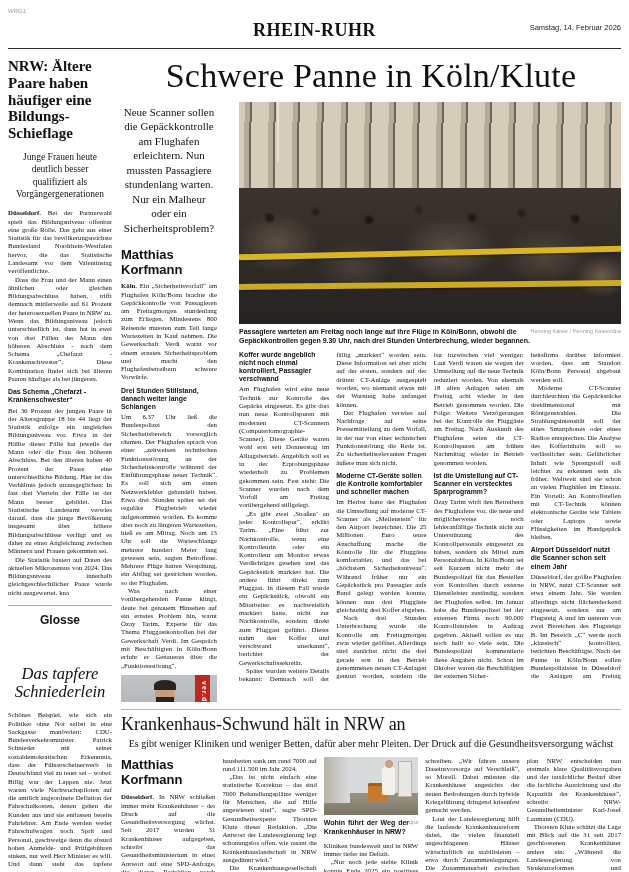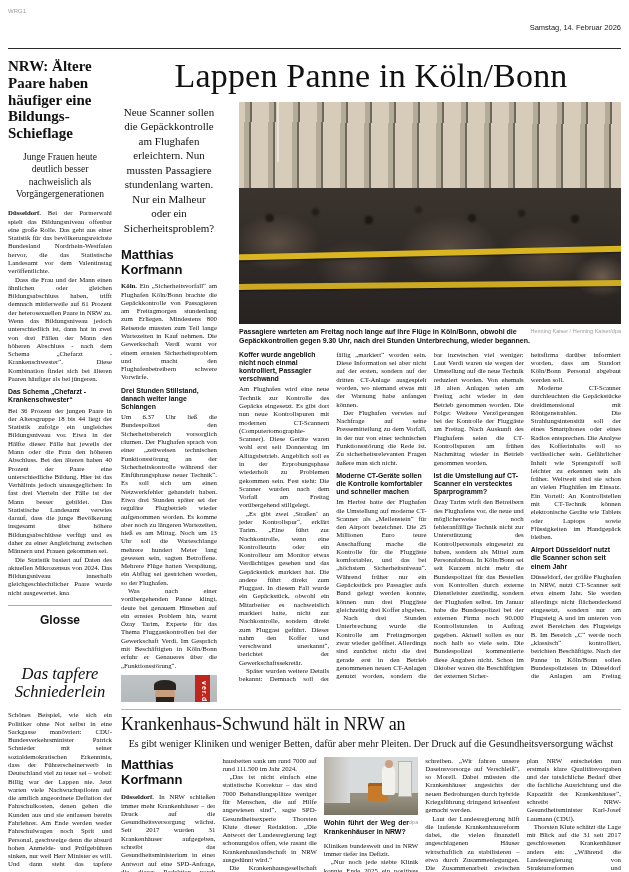--- a/index.html
+++ b/index.html
@@ -124,48 +124,49 @@
 
   .clearfix::after { content:""; display:block; clear:both; }
 </style>
 </head>
 <body>
 
 <div class="page">
 
   <div class="masthead">
     <span class="edition-code">WRG1</span>
+    <div class="section-title">RHEIN-RUHR</div>
     <span class="masthead-date">Samstag, 14. Februar 2026</span>
   </div>
 
   <div class="content">
 
     <div class="rail">
       <div class="rail-title">NRW: Ältere Paare haben häufiger eine Bildungs-Schieflage</div>
-      <div class="rail-sub">Junge Frauen heute deutlich besser nachweislich als Vorgängergenerationen</div>
+      <div class="rail-sub">Junge Frauen heute deutlich besser qualifiziert als Vorgängergenerationen</div>
       <div class="body-text">
         <p><span class="lead-in">Düsseldorf.</span> <span>Bei der Partnerwahl spielt das Bildungsniveau offenbar eine große Rolle. Das geht aus einer Statistik für das bevölkerungsreichste Bundesland Nordrhein-Westfalen hervor, die das Statistische Landesamt vor dem Valentinstag veröffentlichte.</span></p>
         <p class="ind">Dass die Frau und der Mann einen ähnlichen oder gleichen Bildungsabschluss haben, trifft demnach mittlerweile auf 61 Prozent der heterosexuellen Paare in NRW zu. Wenn das Bildungsniveau jedoch unterschiedlich ist, dann hat in zwei von drei Fällen der Mann den höheren Abschluss - nach dem Schema „Chefarzt - Krankenschwester“. Diese Kombination findet sich bei älteren Paaren häufiger als bei jüngeren.</p>
         <div class="subhead">Das Schema „Chefarzt - Krankenschwester“</div>
         <p>Bei 36 Prozent der jungen Paare in der Altersgruppe 18 bis 44 liegt der Statistik zufolge ein ungleiches Bildungsniveau vor. Etwa in der Hälfte dieser Fälle hat jeweils der Mann oder die Frau den höheren Abschluss. Bei den älteren haben 40 Prozent der Paare eine unterschiedliche Bildung. Hier ist das Verhältnis jedoch unausgeglichen: In fast drei Vierteln der Fälle ist der Mann besser gebildet. Das Statistische Landesamt verwies darauf, dass die junge Bevölkerung insgesamt über höhere Bildungsabschlüsse verfügt und es daher zu einer Angleichung zwischen Männern und Frauen gekommen sei.</p>
         <p class="ind">Die Statistik basiert auf Daten des aktuellen Mikrozensus von 2024. Das Bildungsniveau innerhalb gleichgeschlechtlicher Paare wurde nicht ausgewertet. kna</p>
       </div>
 
       <div class="glosse">
         <div class="glosse-label">Glosse</div>
         <div class="glosse-title">Das tapfere Schniederlein</div>
         <div class="body-text">
           <p>Schönes Beispiel, wie sich ein Politiker ohne Not selbst in eine Sackgasse manövriert: CDU-Bundesverkehrsminister Patrick Schnieder mit seiner sozialdemokratischen Erkenntnis, dass der Führerscheinerwerb in Deutschland viel zu teuer sei – wobei: Billig war der Lappen nie. Jetzt warten viele Nachwuchspiloten auf die amtlich angeordnete Deflation der Fahrschulkosten, denen gehen die Kunden aus und sie entlassen bereits Fahrlehrer. Am Ende werden weder Fahrschulwagen noch Sprit und Personal, geschweige denn die absurd hohen Anmelde- und Prüfgebühren sinken, nur weil Herr Minister es will. Und dann steht das tapfere Schniederlein allein im Shitstorm von wegen Ankündigungsminister.</p>
           <p class="ind">Vielleicht mal über einen Führerschein für Führungspersonal im politischen Betrieb nachdenken. Schnieder hat wenigstens von der Furche auf gelernt: Kreistag Bitburg-Prüm, Bürgermeister der größten deutschen Funklochmetropole Arzfeld in der Eifel, Bundestag, mehrfacher Vorsitzender der Parlamentariergruppe Benelux. Sein Chef am Bundeskabinettstisch dagegen war nicht einmal Bürgermeister, nicht einmal von Brilon. Dafür hat er einen Pilotenschein. Bestimmt auch nicht billig. (gh)</p>
         </div>
       </div>
     </div>
 
     <div class="main">
-      <h1 class="main-headline">Lappen Panne in Köln/Bonn</h1>
+      <h1 class="main-headline">Schwere Panne in Köln/Klute</h1>
 
       <div class="main-top">
 
         <div class="subcol">
           <div class="deck">Neue Scanner sollen die Gepäckkontrolle am Flughafen erleichtern. Nun mussten Passagiere stundenlang warten. Nur ein Malheur oder ein Sicherheitsproblem?</div>
           <div class="byline">Matthias Korfmann</div>
           <div class="body-text">
             <p><span class="lead-in">Köln.</span> <span>Ein „Sicherheitsvorfall“ am Flughafen Köln/Bonn brachte die Gepäckkontrolle von Passagieren am Freitagmorgen stundenlang zum Erliegen. Mindestens 800 Reisende mussten zum Teil lange Wartezeiten in Kauf nehmen. Die Gewerkschaft Verdi warnt vor einem ernsten Sicherheitsproblem und macht den Flughafenbetreibern schwere Vorwürfe.</span></p>
             <div class="subhead">Drei Stunden Stillstand, danach weiter lange Schlangen</div>
             <p>Um 6.37 Uhr ließ die Bundespolizei den Sicherheitsbereich vorsorglich räumen. Der Flughafen sprach von einer „zeitweisen technischen Funktionsstörung an der Sicherheitskontrolle während der Einführungsphase neuer Technik“. Es soll sich um einen Netzwerkfehler gehandelt haben. Etwa drei Stunden später sei der reguläre Flugbetrieb wieder aufgenommen worden. Es komme aber noch zu längeren Wartezeiten, hieß es am Mittag. Noch um 13 Uhr soll die Warteschlange mehrere hundert Meter lang gewesen sein, sagten Betroffene. Mehrere Flüge hatten Verspätung, ein Abflug sei gestrichen worden, so der Flughafen.</p>

